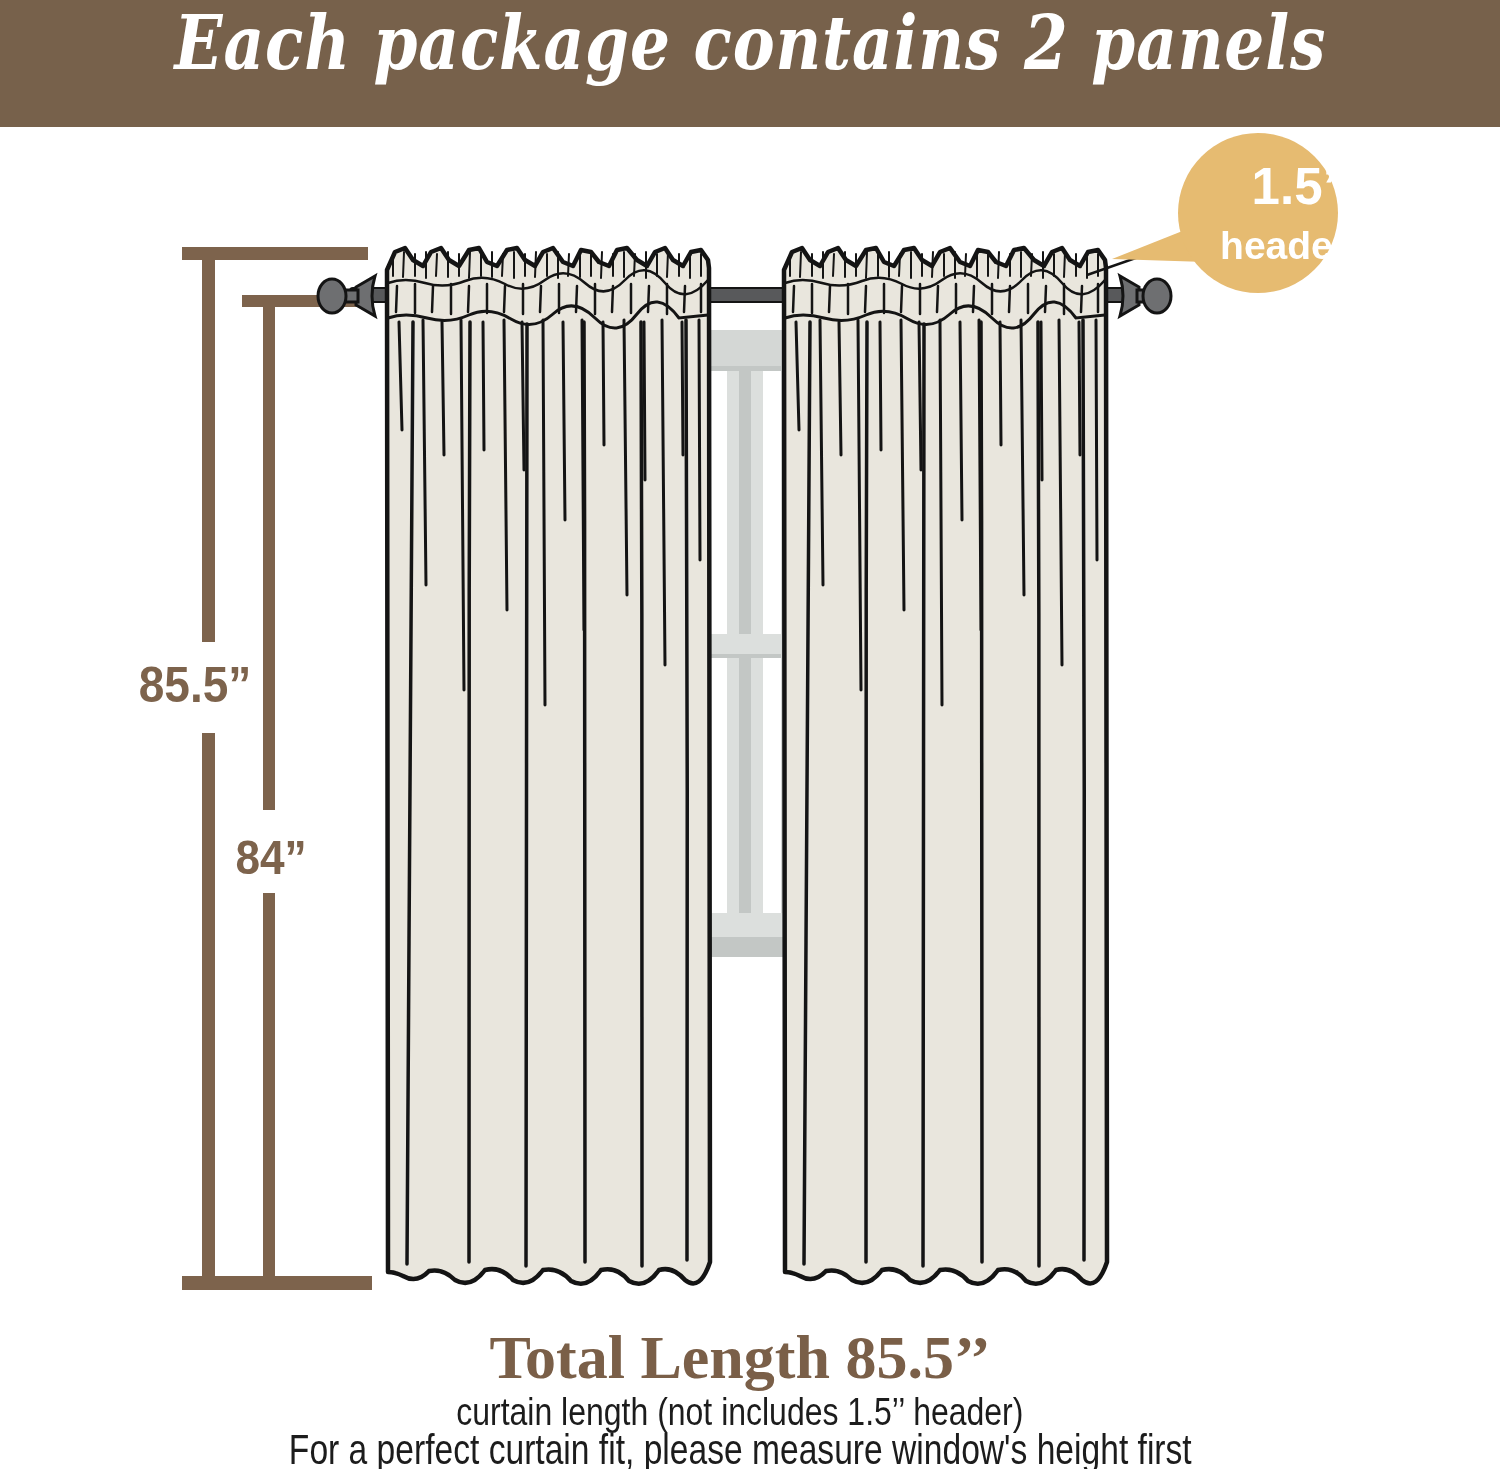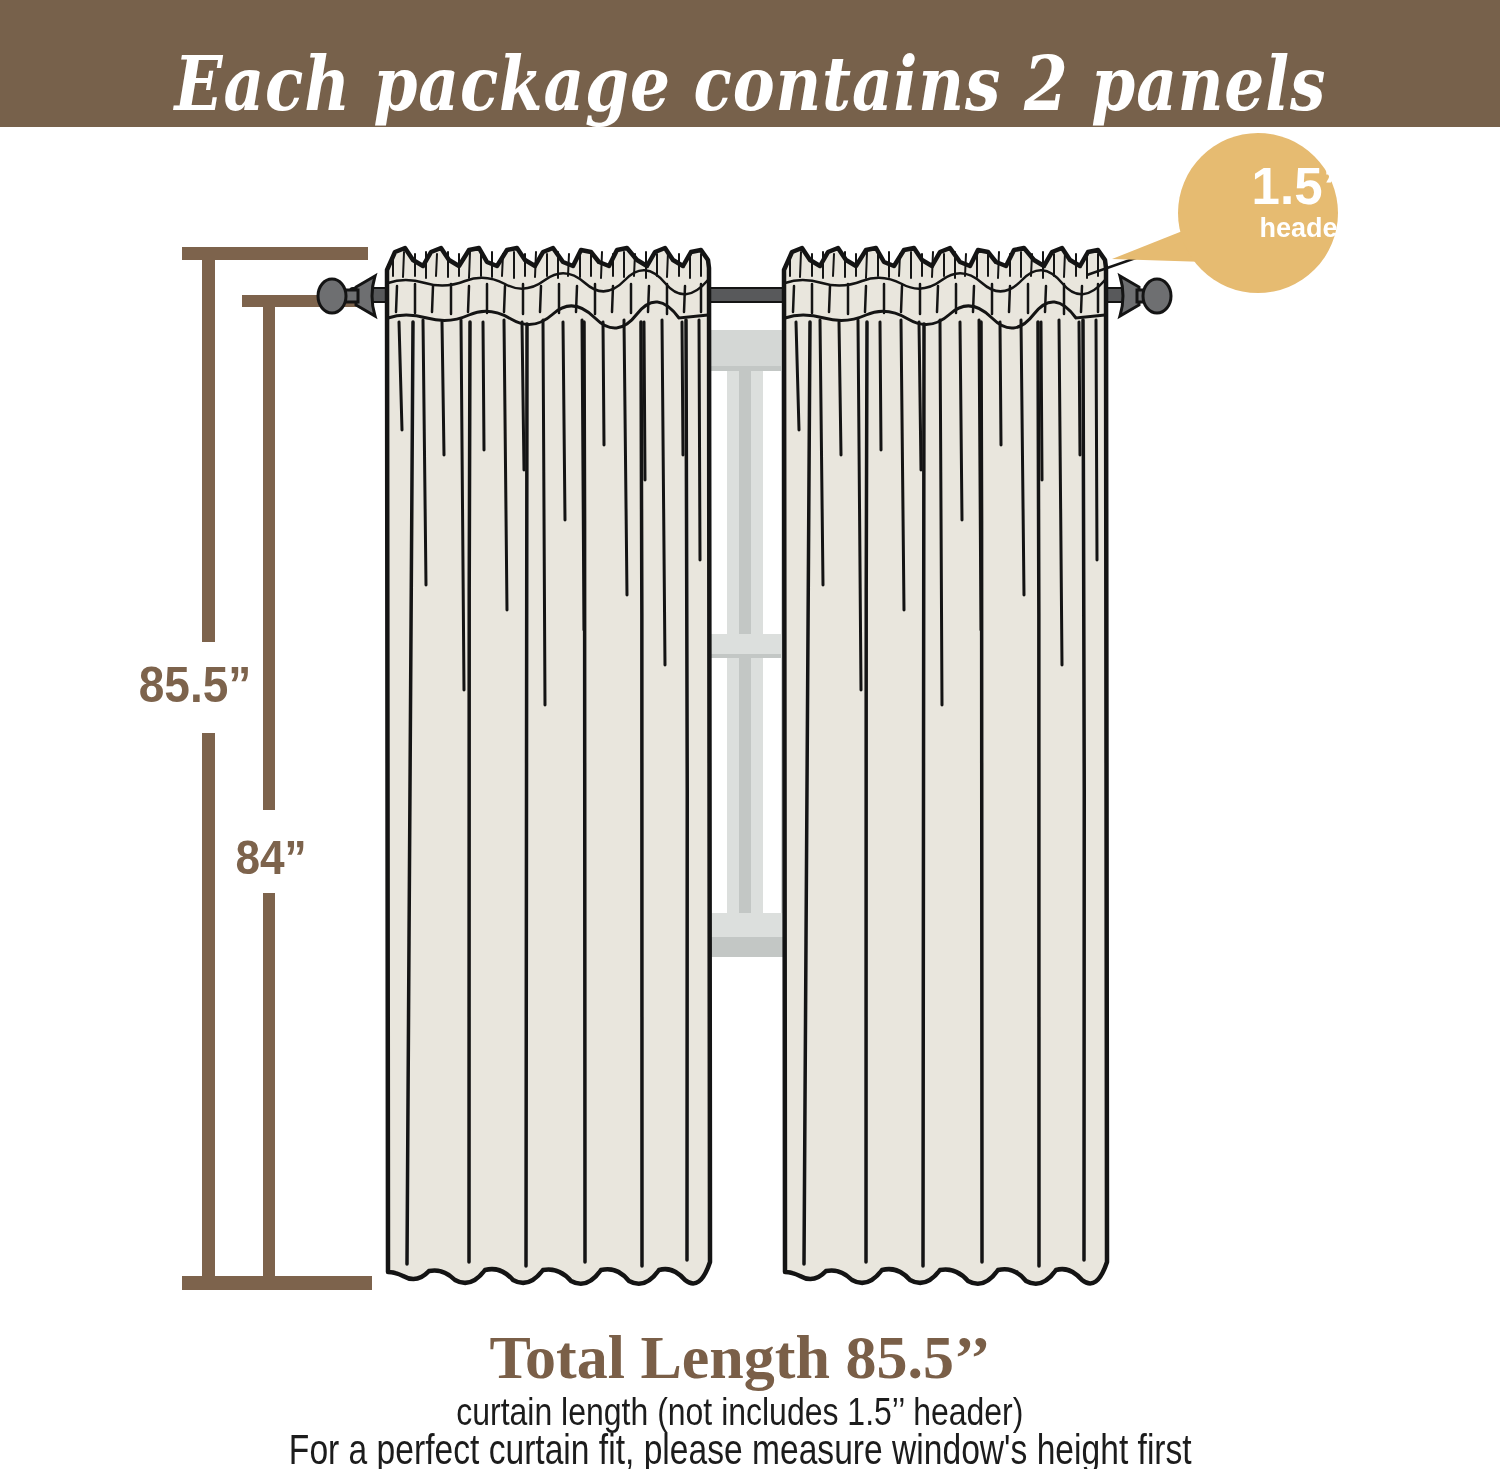--- a/index.html
+++ b/index.html
@@ -7,21 +7,21 @@
     position:relative;width:1500px;height:1469px;overflow:hidden;
     background:var(--page-bg,#fff);
     font-family:"Liberation Sans",sans-serif;
   }
   .stage svg{position:absolute;left:0;top:0;}
 
   
   .banner{
     position:absolute;left:0;top:0;width:1500px;height:127px;
     background:var(--banner-bg,#77614b);
-    display:flex;align-items:flex-end;justify-content:center;
+    display:flex;align-items:flex-start;justify-content:center;
   }
   .banner-text{
     font-family:"DejaVu Serif",serif;font-style:italic;font-weight:700;
     font-size:74px;color:var(--banner-fg,#fff);white-space:nowrap;
     display:inline-block;transform:scaleX(.85);letter-spacing:1px;
   }
 
   
   .measure{fill:var(--measure-color,#7d634c);}
   .panel-body{fill:var(--curtain-fill,#e9e6dd);stroke:var(--curtain-line,#141414);stroke-width:4.5;stroke-linejoin:round;}
@@ -41,21 +41,21 @@
   }
   #label-outer{left:125px;top:656px;width:140px;font-size:50px;}
   #label-inner{left:211px;top:830px;width:120px;font-size:48px;}
 
   
   .badge-text{
     position:absolute;left:1168px;top:160px;width:180px;text-align:right;
     color:var(--badge-fg,#fff);font-weight:700;line-height:1.06;
   }
   .badge-size{font-size:51px;display:block;}
-  .badge-caption{font-size:27px;display:block;}
+  .badge-caption{font-size:39px;display:block;margin-top:11px;}
 
   
   .footer-line{position:absolute;left:-10px;width:1500px;text-align:center;white-space:nowrap;}
   #footer-title{
     top:1322px;font-family:"Liberation Serif",serif;font-weight:700;font-size:62px;
     color:var(--title-brown,#7a5f48);
   }
   #footer-sub1{top:1390px;font-size:39px;color:var(--text-black,#1c1c1c);}
   #footer-sub2{top:1426px;font-size:42px;color:var(--text-black,#1c1c1c);}
   .condense{display:inline-block;transform:scaleX(.82);}

